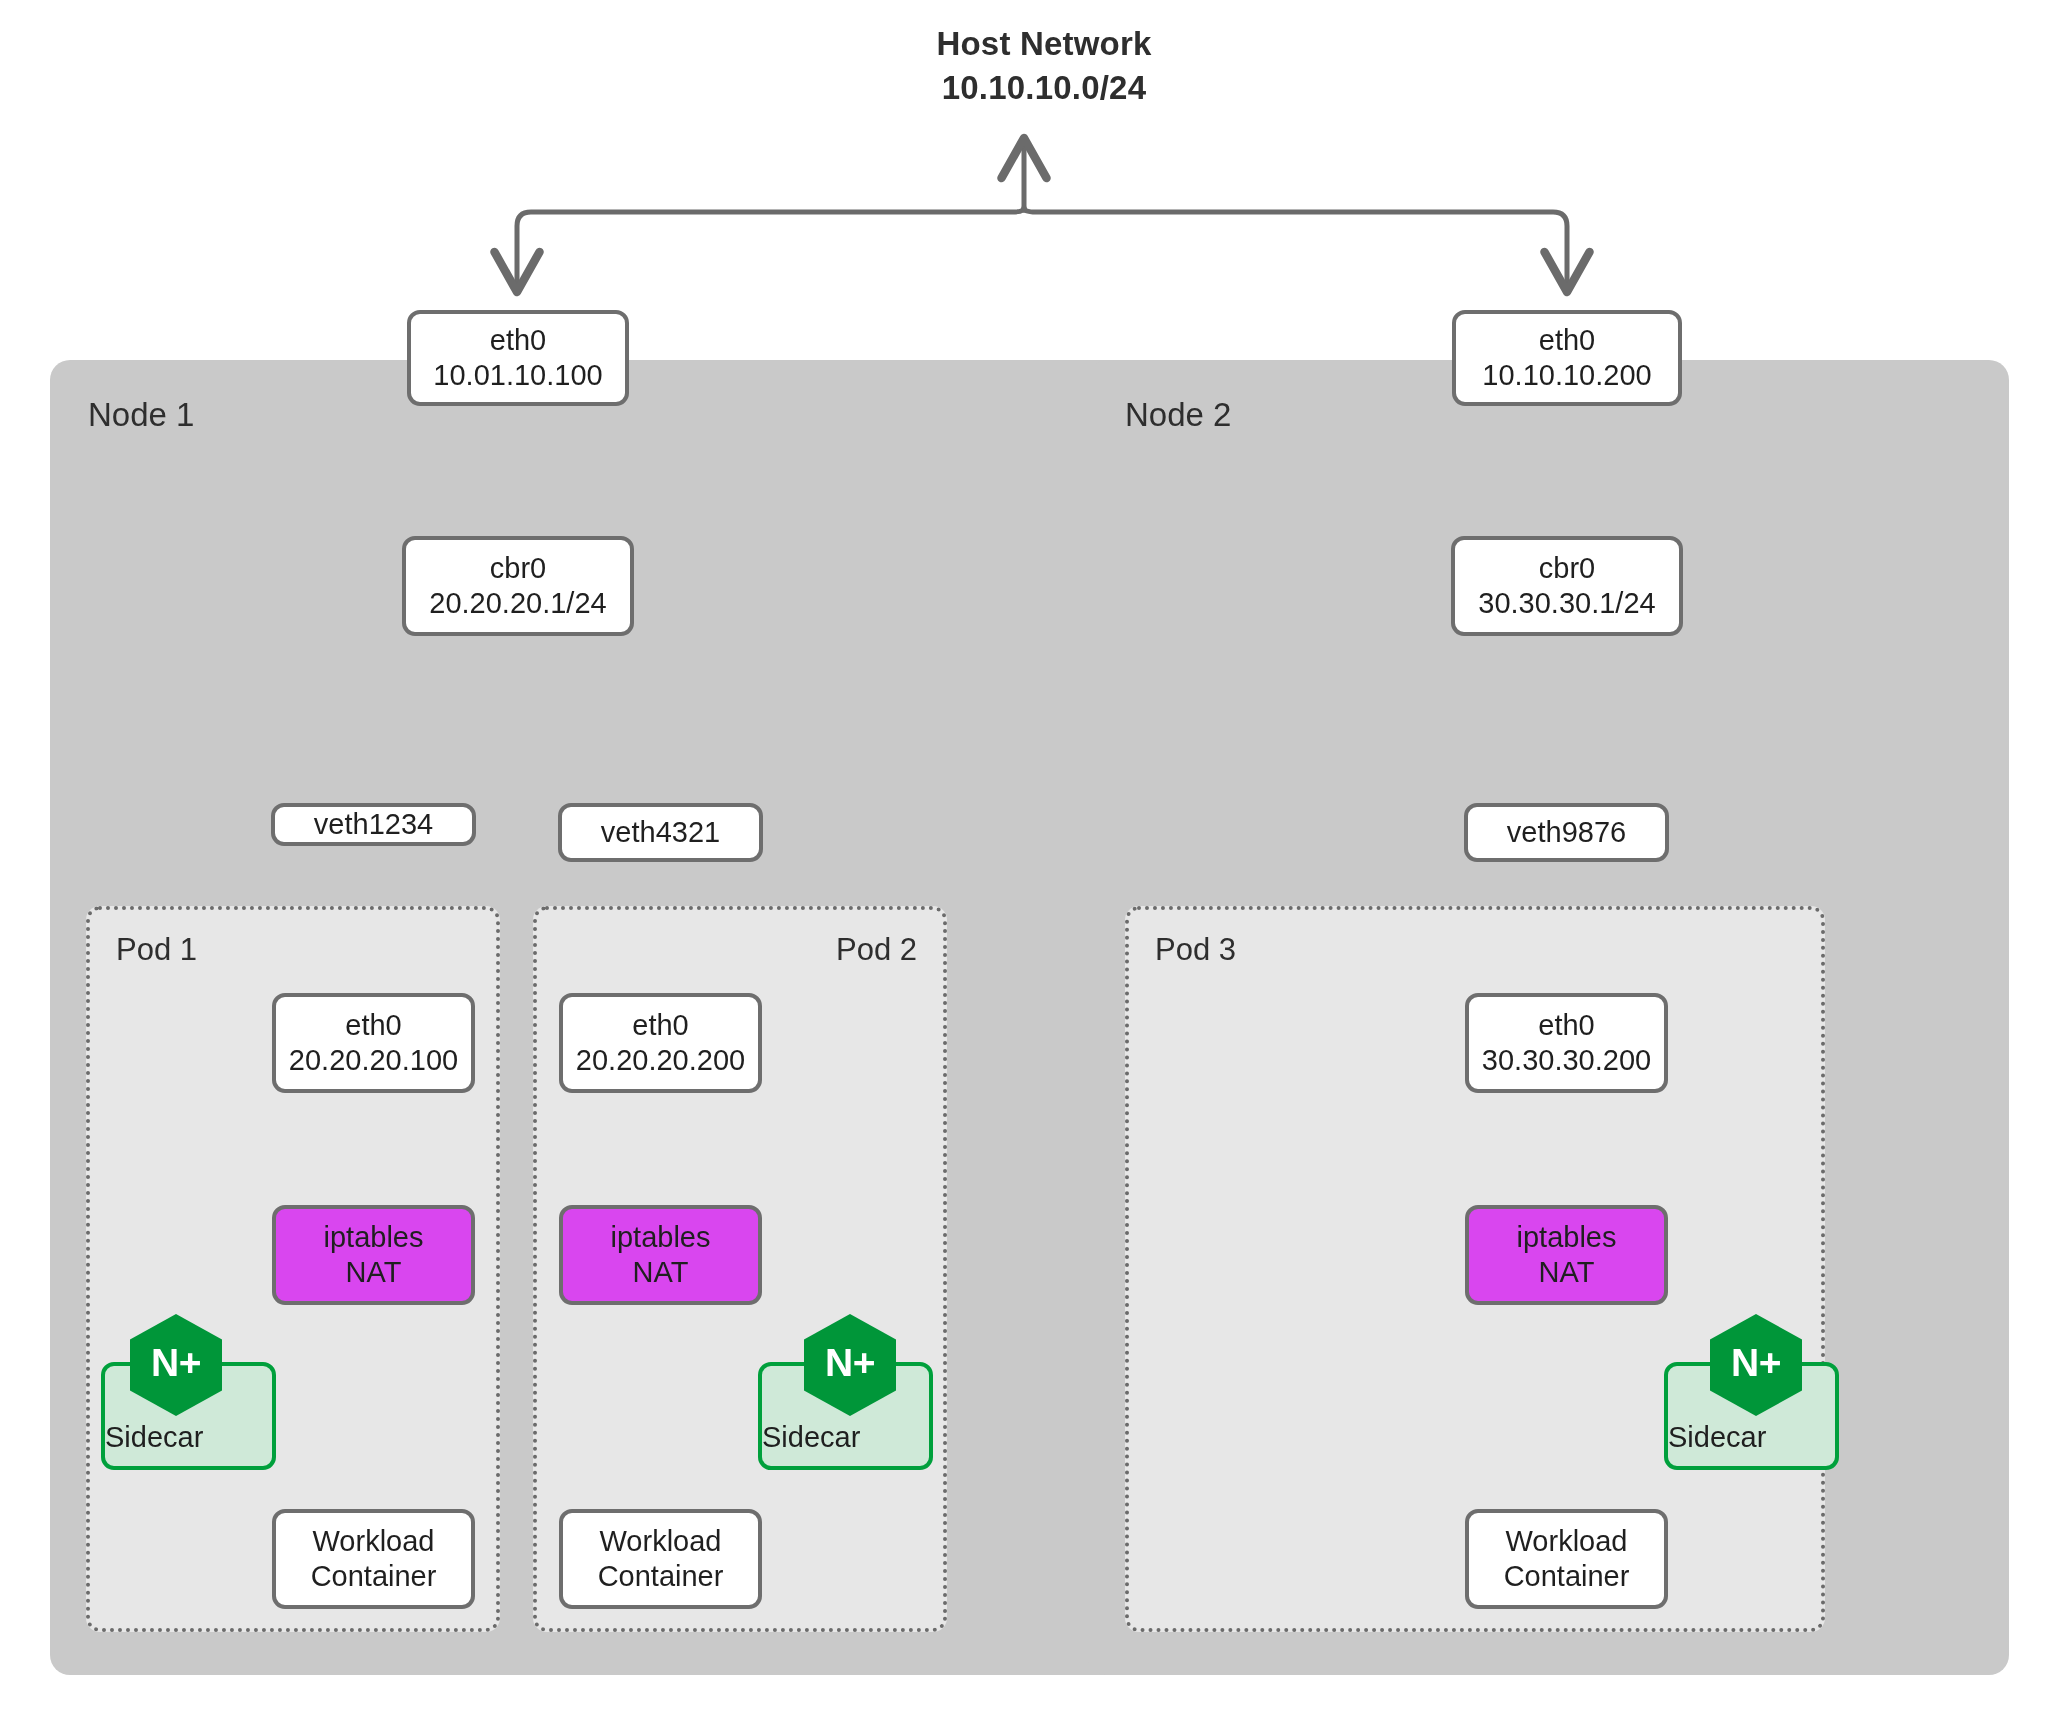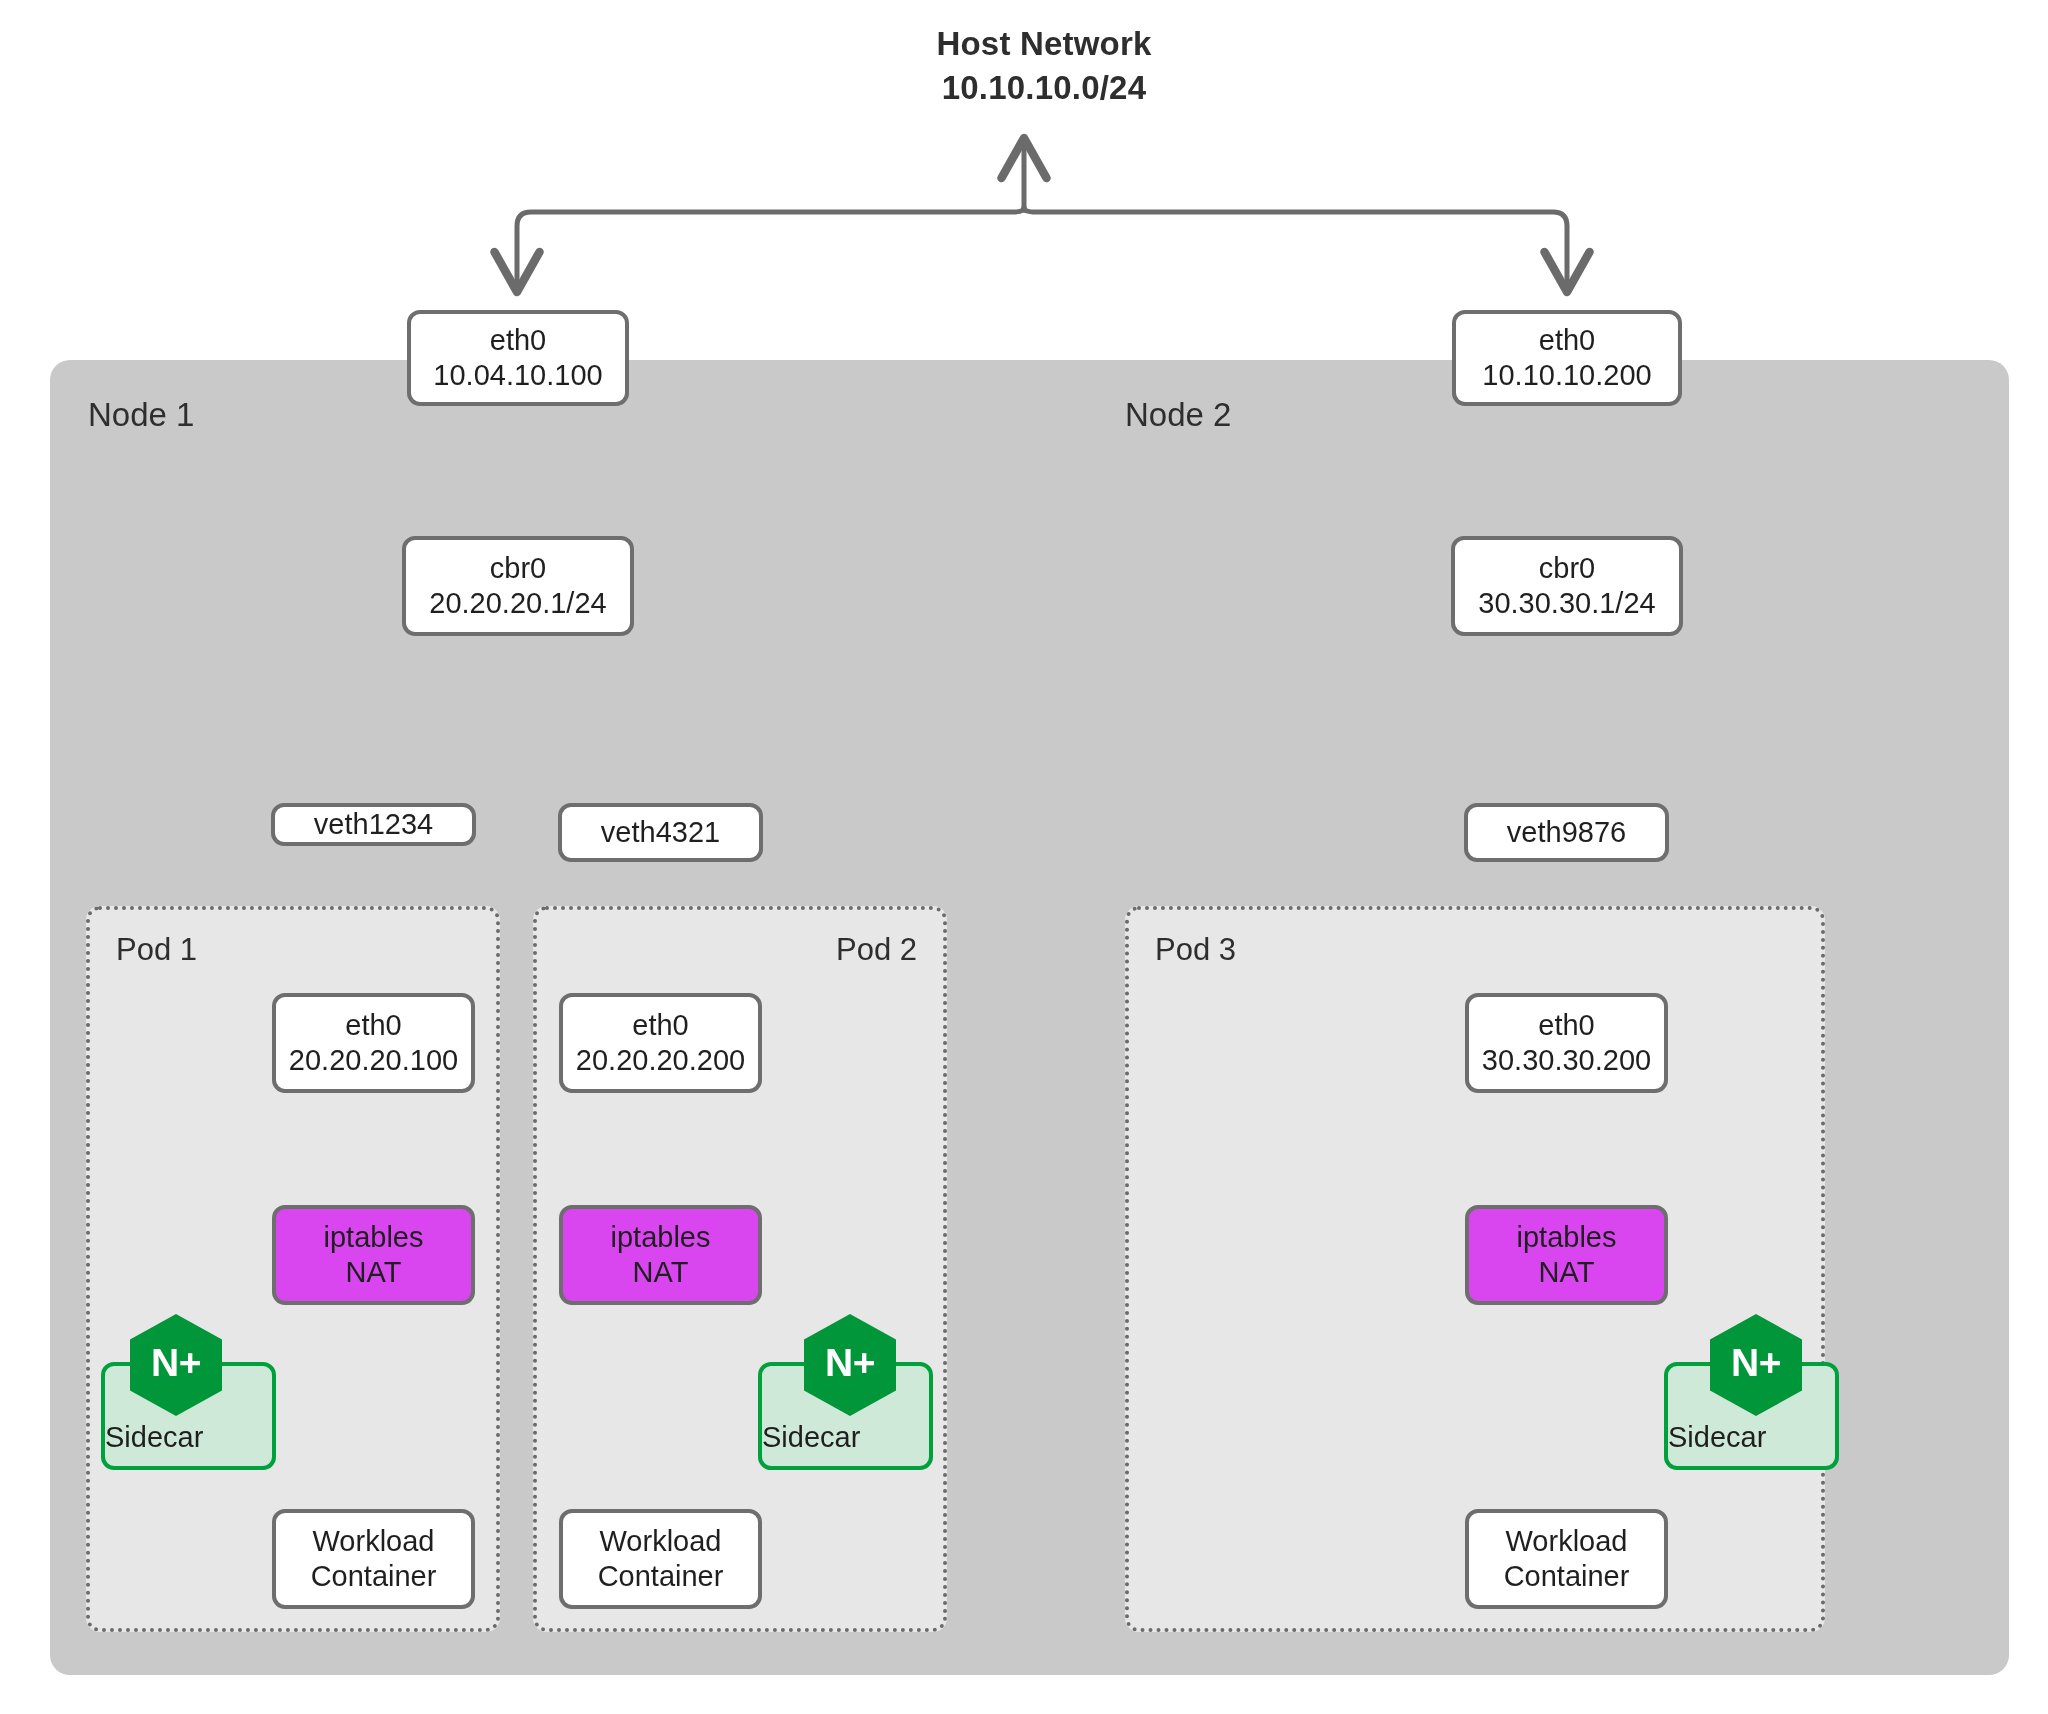--- a/index.html
+++ b/index.html
@@ -151,21 +151,21 @@
   <div class="node" style="left:1087px;top:360px;width:922px;height:1315px;">
     <div class="node-label">Node 2</div>
   </div>
 
   <div class="pod" style="left:1125px;top:906px;width:700px;height:726px;">
     <div class="pod-label left">Pod 3</div>
   </div>
 
   <div class="box" style="left:407px;top:310px;width:222px;height:96px;">
     <span>eth0</span>
-    <span>10.04.10.100</span>
+    <span>10.01.10.100</span>
   </div>
 
   <div class="box" style="left:402px;top:536px;width:232px;height:100px;">
     <span>cbr0</span>
     <span>20.20.20.1/24</span>
   </div>
 
   <div class="box" style="left:271px;top:803px;width:205px;height:43px;">
     <span>veth1234</span>
   </div>

